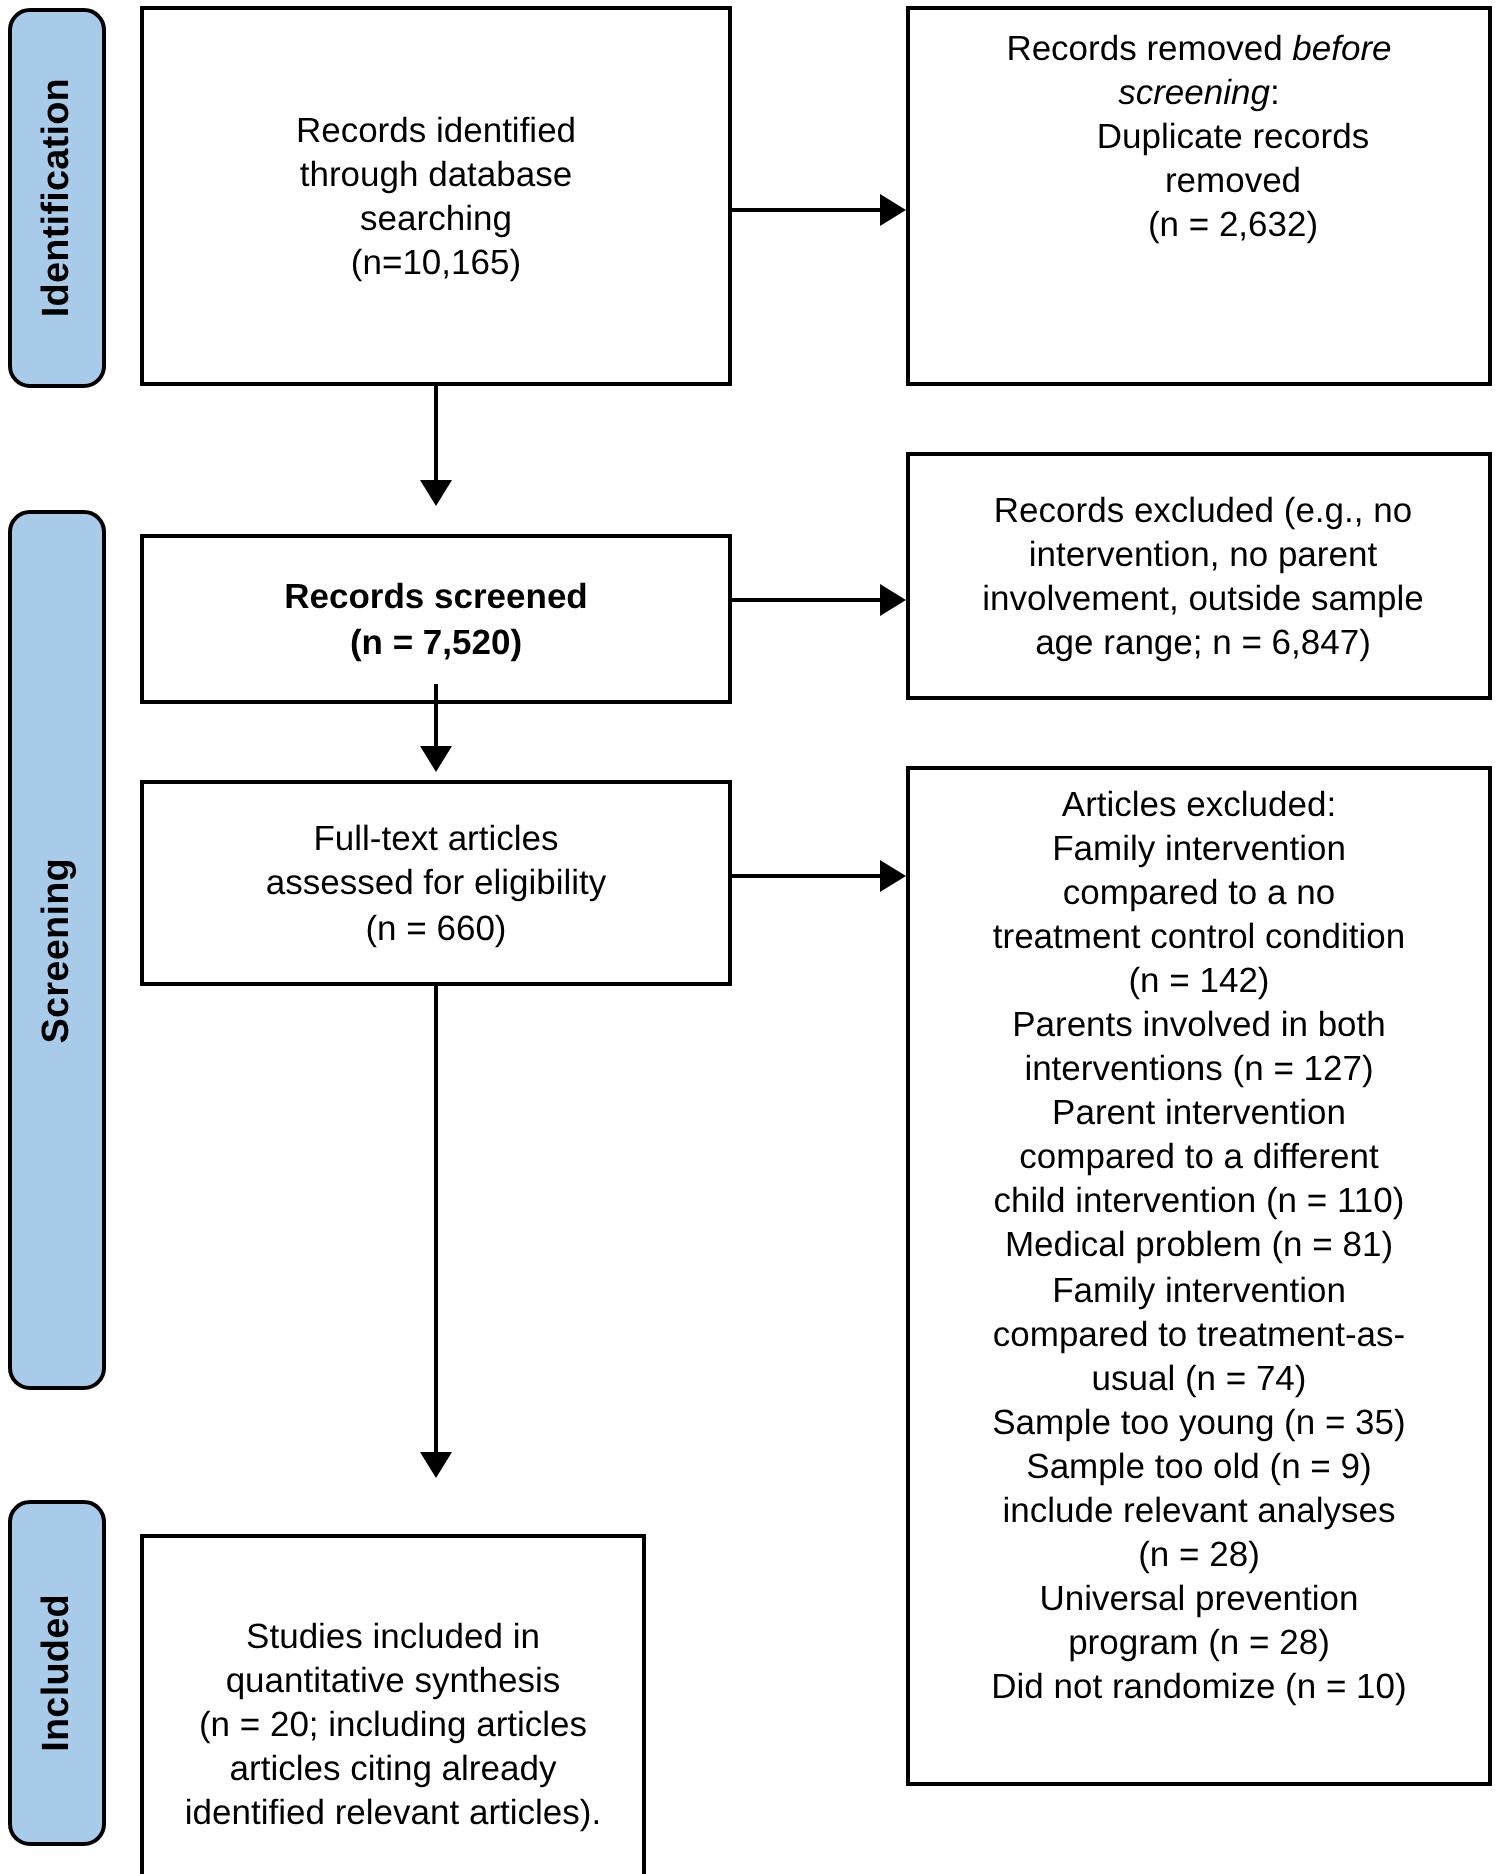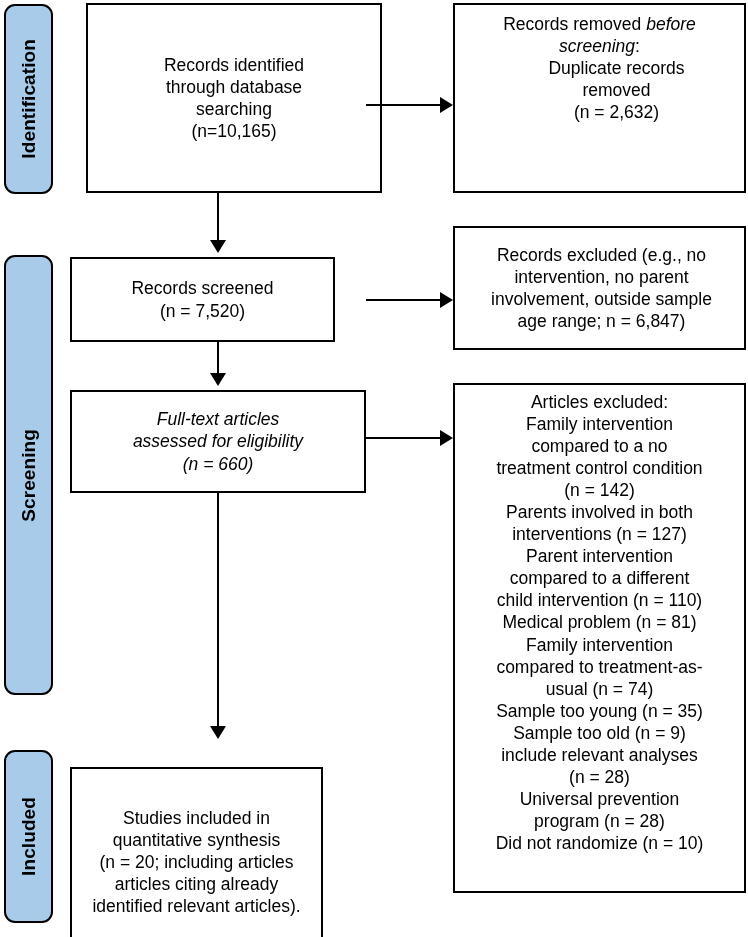--- a/index.html
+++ b/index.html
@@ -98,56 +98,56 @@
   </div>
 
   <div class="phase" style="left:4px; top:255px; width:49px; height:440px;">
     <span class="phase-label">Screening</span>
   </div>
 
   <div class="phase" style="left:4px; top:750px; width:49px; height:173px;">
     <span class="phase-label">Included</span>
   </div>
 
-  <div class="box" style="left:70px; top:3px; width:296px; height:190px;margin-left:16px;">
+  <div class="box" style="left:70px; top:3px; width:296px; height:190px;">
     <div class="box-inner ta-center">
       <div>Records identified</div>
       <div>through database</div>
       <div>searching</div>
       <div>(n=10,165)</div>
     </div>
   </div>
 
   <div class="box align-top" style="left:453px; top:3px; width:293px; height:190px;">
     <div class="box-inner ta-left">
       <div><span>Records removed </span><span class="em">before</span></div>
       <div><span class="em">screening</span><span>:</span></div>
       <div class="indent">Duplicate records</div>
       <div class="indent">removed</div>
       <div class="indent">(n = 2,632)</div>
     </div>
   </div>
 
-  <div class="box" style="left:70px; top:257px; width:265px; height:85px;">
+  <div class="box" style="left:70px; top:267px; width:296px; height:85px;font-weight:bold;">
     <div class="box-inner ta-center">
       <div>Records screened</div>
       <div>(n = 7,520)</div>
     </div>
   </div>
 
   <div class="box" style="left:453px; top:226px; width:293px; height:124px;">
     <div class="box-inner ta-left" style="padding-left:10px;">
       <div>Records excluded (e.g., no</div>
       <div>intervention, no parent</div>
       <div>involvement, outside sample</div>
       <div>age range; n = 6,847)</div>
     </div>
   </div>
 
-  <div class="box" style="left:70px; top:390px; width:296px; height:103px;font-style:italic;">
+  <div class="box" style="left:70px; top:390px; width:296px; height:103px;">
     <div class="box-inner ta-center">
       <div>Full-text articles</div>
       <div>assessed for eligibility</div>
       <div>(n = 660)</div>
     </div>
   </div>
 
   <div class="box align-top" style="left:453px; top:383px; width:293px; height:510px;">
     <div class="box-inner" style="padding:6px 8px 0 8px;">
       <div class="ta-left">Articles excluded:</div>

